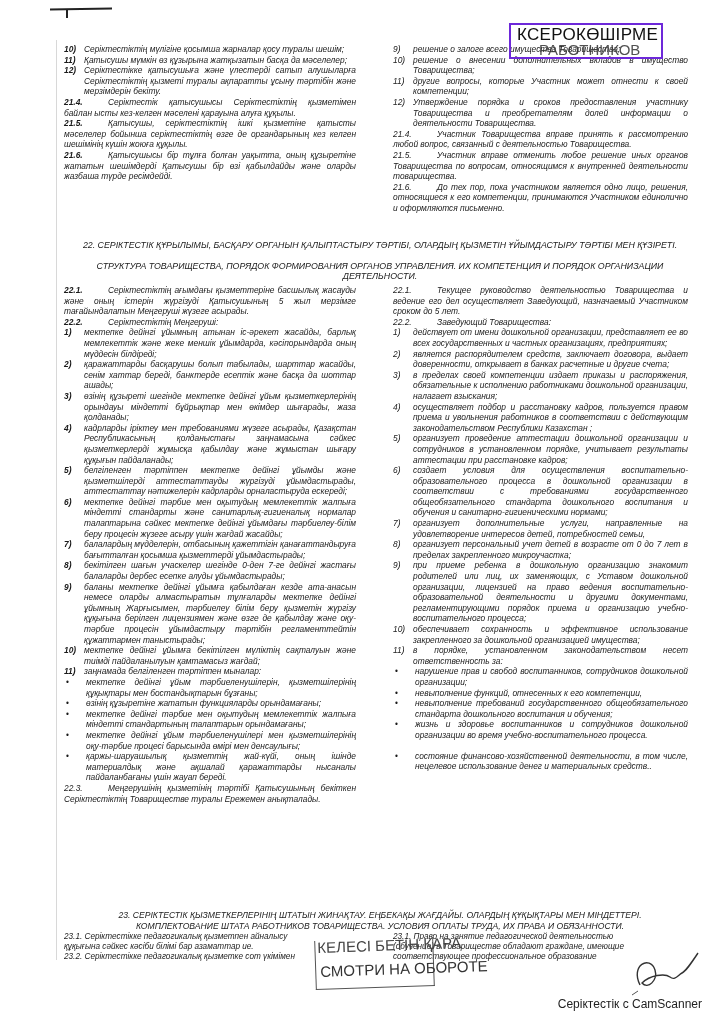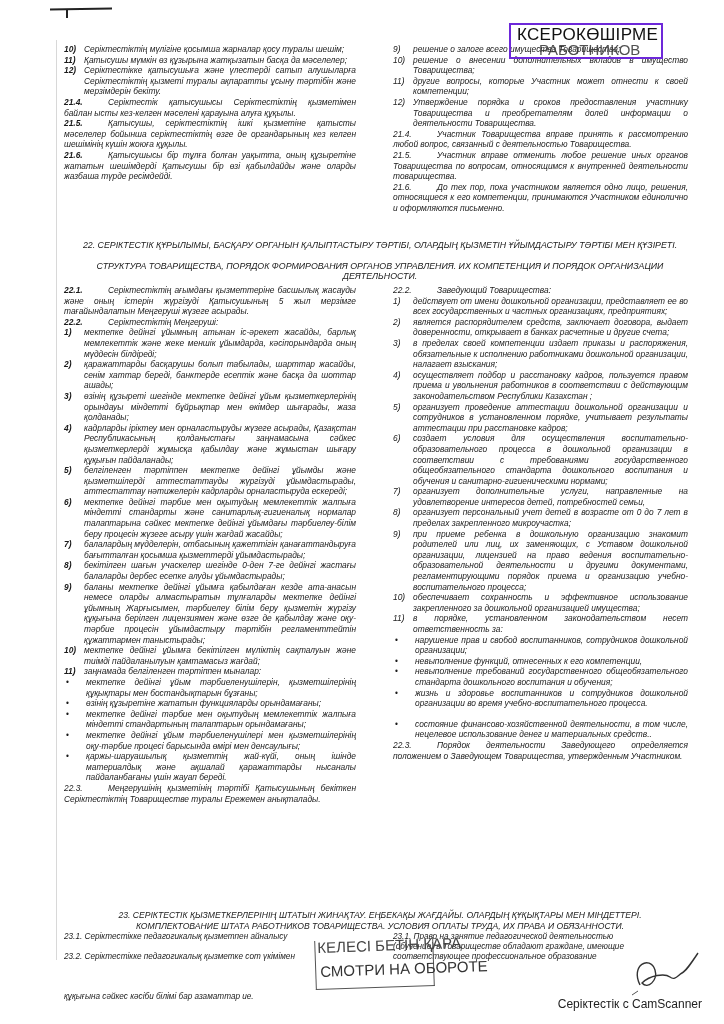--- a/index.html
+++ b/index.html
@@ -101,21 +101,21 @@
     <div class="item">
         <span class="num">2)</span>
         <span class="txt">қаражаттарды басқарушы болып табылады, шарттар жасайды, сенім хаттар береді, банктерде есептік және басқа да шоттар ашады;</span>
       </div>
     <div class="item">
         <span class="num">3)</span>
         <span class="txt">өзінің құзыреті шегінде мектепке дейінгі ұйым қызметкерлерінің орындауы міндетті бұйрықтар мен өкімдер шығарады, жаза қолданады;</span>
       </div>
     <div class="item">
         <span class="num">4)</span>
-        <span class="txt">кадрларды іріктеу мен орналастыруды жүзеге асырады, Қазақстан Республикасының қолданыстағы заңнамасына сәйкес қызметкерлерді жұмысқа қабылдау және жұмыстан шығару құқығын пайдаланады;</span>
+        <span class="txt">кадрларды іріктеу мен требованиями жүзеге асырады, Қазақстан Республикасының қолданыстағы заңнамасына сәйкес қызметкерлерді жұмысқа қабылдау және жұмыстан шығару құқығын пайдаланады;</span>
       </div>
     <div class="item">
         <span class="num">5)</span>
         <span class="txt">белгіленген тәртіппен мектепке дейінгі ұйымды және қызметшілерді аттестаттауды жүргізуді ұйымдастырады, аттестаттау нәтижелерін кадрларды орналастыруда ескереді;</span>
       </div>
     <div class="item">
         <span class="num">6)</span>
         <span class="txt">мектепке дейінгі тәрбие мен оқытудың мемлекеттік жалпыға міндетті стандарты және санитарлық-гигиеналық нормалар талаптарына сәйкес мектепке дейінгі ұйымдағы тәрбиелеу-білім беру процесін жүзеге асыру үшін жағдай жасайды;</span>
       </div>
     <div class="item">
@@ -155,20 +155,21 @@
         <span class="txt">мектепке дейінгі ұйым тәрбиеленушілері мен қызметшілерінің оқу-тәрбие процесі барысында өмірі мен денсаулығы;</span>
       </div>
     <div class="bul">
         <span class="dot">•</span>
         <span class="txt">қаржы-шаруашылық қызметтің жай-күйі, оның ішінде материалдық және ақшалай қаражаттарды нысаналы пайдаланбағаны үшін жауап береді.</span>
       </div>
     <div class="para"><span class="pn" style="font-weight:normal">22.3.</span><span>Меңгерушінің қызметінің тәртібі Қатысушының бекіткен Серіктестіктің Товариществе туралы Ережемен анықталады.</span></div>
   </div>
 
   <div class="col right" style="top:285px;">
+    <div class="para"><span class="pn">22.1.</span><span>Текущее руководство деятельностью Товарищества и ведение его дел осуществляет Заведующий, назначаемый Участником сроком до 5 лет.</span></div>
     <div class="para"><span class="pn">22.2.</span><span>Заведующий Товарищества:</span></div>
     <div class="item">
         <span class="num">1)</span>
         <span class="txt">действует от имени дошкольной организации, представляет ее во всех государственных и частных организациях, предприятиях;</span>
       </div>
     <div class="item">
         <span class="num">2)</span>
         <span class="txt">является распорядителем средств, заключает договора, выдает доверенности, открывает в банках расчетные и другие счета;</span>
       </div>
     <div class="item">
@@ -220,27 +221,26 @@
         <span class="txt">невыполнение требований государственного общеобязательного стандарта дошкольного воспитания и обучения;</span>
       </div>
     <div class="bul">
         <span class="dot">•</span>
         <span class="txt">жизнь и здоровье воспитанников и сотрудников дошкольной организации во время учебно-воспитательного процесса.</span>
       </div>
     <div class="bul" style="margin-top:10px;">
         <span class="dot">•</span>
         <span class="txt">состояние финансово-хозяйственной деятельности, в том числе, нецелевое использование денег и материальных средств..</span>
       </div>
-    <div class="para"><span class="pn">22.3.</span><span>Порядок деятельности Заведующего определяется положением о Заведующем Товарищества, утвержденным Участником.</span></div>
   </div>
 
   <div class="heading" style="top:910px; font-size:8.6px;">23. СЕРІКТЕСТІК ҚЫЗМЕТКЕРЛЕРІНІҢ ШТАТЫН ЖИНАҚТАУ. ЕҢБЕКАҚЫ ЖАҒДАЙЫ. ОЛАРДЫҢ ҚҰҚЫҚТАРЫ МЕН МІНДЕТТЕРІ.</div>
   <div class="heading" style="top:921px; font-size:8.6px;">КОМПЛЕКТОВАНИЕ ШТАТА РАБОТНИКОВ ТОВАРИЩЕСТВА. УСЛОВИЯ ОПЛАТЫ ТРУДА, ИХ ПРАВА И ОБЯЗАННОСТИ.</div>
   <div class="s23" style="left:64px; top:932px;">23.1.      Серіктестікке педагогикалық қызметпен айналысу</div>
-  <div class="s23" style="left:64px; top:992px;">құқығына сәйкес кәсіби білімі бар азаматтар ие.</div>
+  <div class="s23" style="left:64px; top:942px;">құқығына сәйкес кәсіби білімі бар азаматтар ие.</div>
   <div class="s23" style="left:64px; top:952px;">23.2.      Серіктестікке педагогикалық қызметке сот үкімімен</div>
   <div class="s23" style="left:393px; top:932px;">23.1.      Право на занятие педагогической деятельностью</div>
   <div class="s23" style="left:393px; top:942px;">(обучение) в Товариществе обладают граждане, имеющие</div>
   <div class="s23" style="left:393px; top:952px;">соответствующее профессиональное образование</div>
 
   <div class="stamp2">
     <span class="s1">КЕЛЕСІ БЕТІН ҚАРА</span>
     <span class="s2">СМОТРИ НА ОБОРОТЕ</span>
   </div>
 

